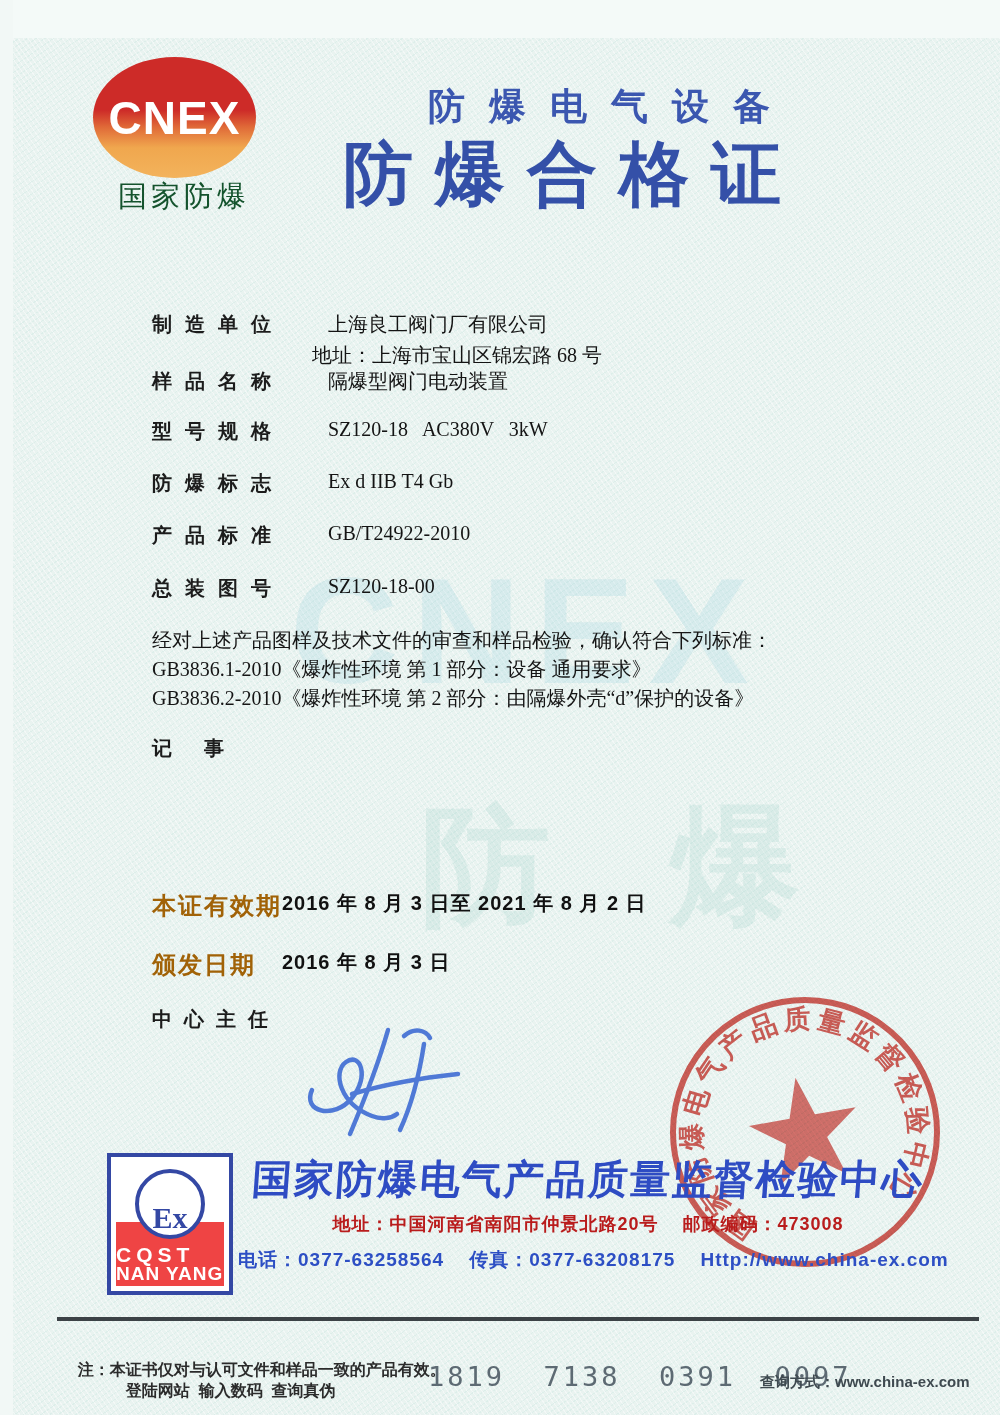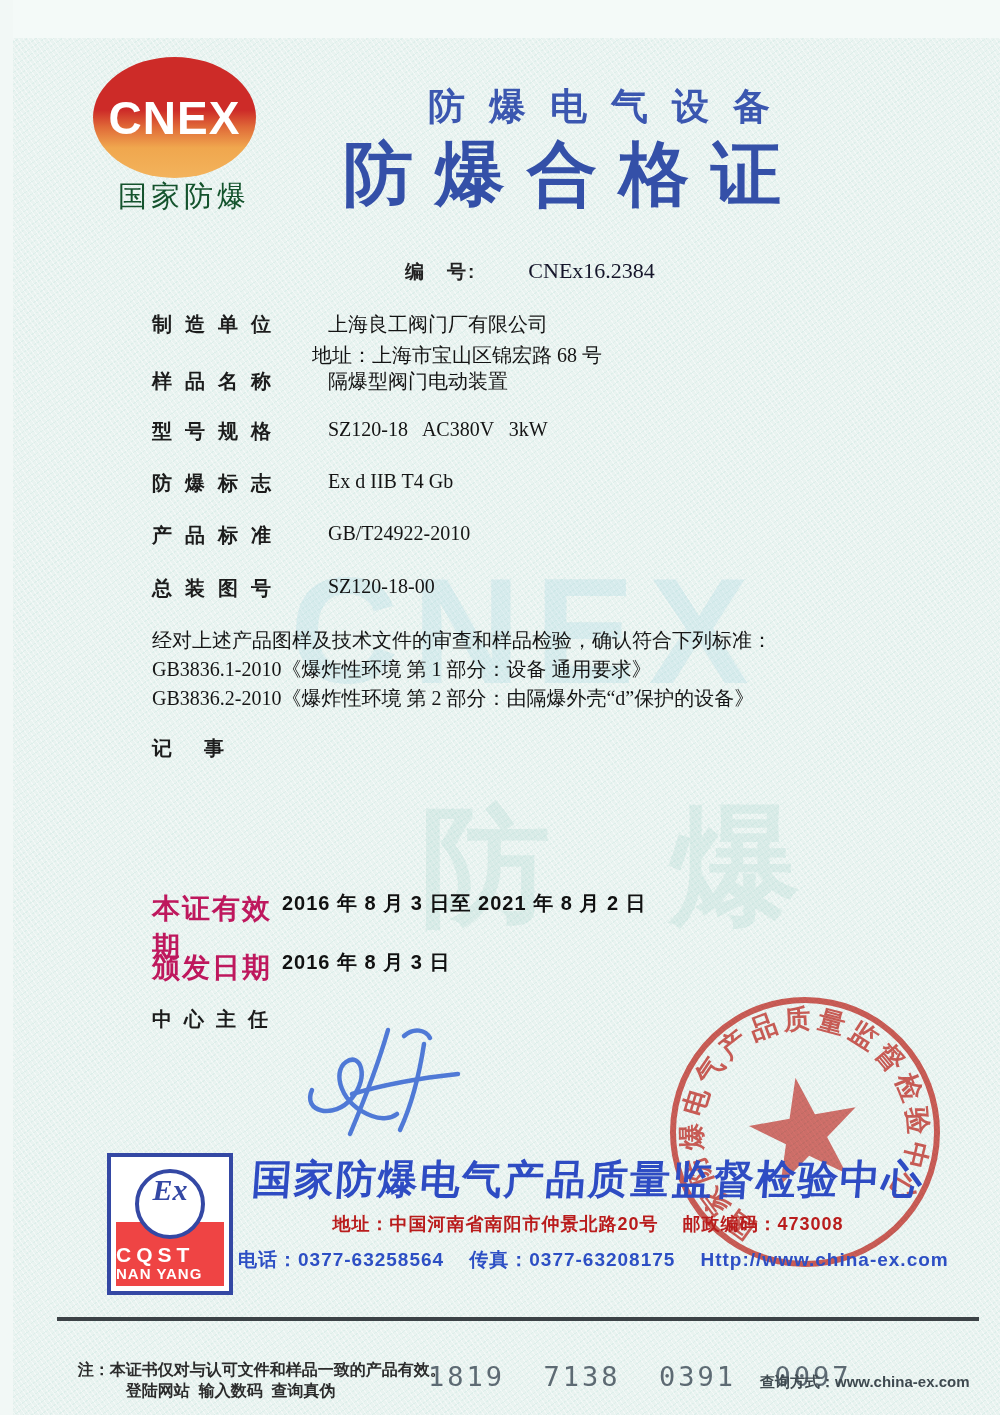--- a/index.html
+++ b/index.html
@@ -57,44 +57,44 @@
     font-size:20px;color:#141414;white-space:pre;}
 
   .para{left:152px;top:626px;width:760px;font-family:"Liberation Serif",serif;
     font-size:20px;line-height:28.8px;color:#151515;}
 
   .notes-label{left:152px;top:735px;font-weight:bold;font-size:20px;letter-spacing:6px;color:#1c1c1c;}
   .notes-body{left:312px;top:733px;width:560px;font-family:"Liberation Serif",serif;
     font-size:20px;line-height:28.4px;color:#141414;white-space:pre;}
 
   .plainrow{position:absolute;left:152px;display:flex;}
-  .plainrow .lab{font-weight:bold;font-size:28px;letter-spacing:2px;color:#be185d;width:130px;flex:0 0 130px;}
+  .plainrow .lab{font-weight:bold;font-size:24px;letter-spacing:2px;color:#a16207;width:130px;flex:0 0 130px;}
   .plainrow .val{font-size:20px;color:#111;white-space:pre;font-weight:bold;letter-spacing:1px;}
   .director-label{left:152px;top:1006px;font-weight:bold;font-size:20px;letter-spacing:12px;color:#1b1b1b;}
 
   .signature{left:300px;top:1022px;width:170px;height:115px;}
   .signature path{stroke:#4f79d6;stroke-width:4.5;fill:none;stroke-linecap:round;}
 
   
   .stamp{left:650px;top:977px;width:310px;height:310px;transform:rotate(-10deg);
     mix-blend-mode:multiply;opacity:.92;}
   .stamp .ring{fill:none;stroke:#d6514b;stroke-width:6;}
   .stamp .star{fill:#d6514b;opacity:.88;}
   .stamp text{fill:#d6514b;font-weight:bold;font-size:27px;letter-spacing:5px;
     font-family:"Liberation Sans",sans-serif;}
 
   
   .ex-logo{left:107px;top:1153px;width:118px;height:134px;border:4px solid #3448a4;background:#fff;}
   .ex-band{position:absolute;left:5px;right:5px;bottom:5px;height:64px;background:#ef4444;
     text-align:left;color:#fff;}
   .ex-band .cqst{margin-top:22px;font-size:21px;font-weight:bold;letter-spacing:5px;line-height:22px;}
-  .ex-band .ny{font-size:15px;font-weight:bold;letter-spacing:1px;line-height:16px;}
+  .ex-band .ny{font-size:19px;font-weight:bold;letter-spacing:1px;line-height:16px;}
   .ex-circle{position:absolute;top:12px;left:50%;transform:translateX(-50%);
     width:62px;height:62px;border-radius:50%;border:4px solid #3448a4;background:#fff;z-index:2;
-    display:flex;align-items:flex-start;justify-content:center;font-style:italic;}
+    display:flex;align-items:flex-end;justify-content:center;}
   .ex-circle span{color:#3448a4;font-weight:bold;font-size:30px;font-family:"Liberation Serif",serif;}
 
   .org-name{left:238px;top:1152px;width:700px;text-align:center;
     font-family:"Liberation Serif",serif;font-weight:bold;font-size:40px;color:#2e4cc3;
     letter-spacing:2px;white-space:nowrap;transform:skewX(-4deg);}
   .org-address{left:238px;top:1212px;width:700px;text-align:center;font-weight:bold;
     font-size:18px;color:#b91c1c;letter-spacing:1px;white-space:pre;}
   .org-phone{left:238px;top:1247px;width:700px;text-align:center;font-weight:bold;
     font-size:19px;color:#2d4fc4;letter-spacing:1px;white-space:pre;}
 
@@ -115,24 +115,20 @@
   <div class="abs wm2">防 爆</div>
 
   <div class="abs cnex-oval">
     <span>CNEX</span>
   </div>
   <div class="abs cnex-caption">国家防爆</div>
 
   <div class="abs subtitle">防爆电气设备</div>
   <div class="abs title">防爆合格证</div>
 
-  <div class="abs certno">
-    <span class="lab">编　号:</span>
-    <span class="val">CNEx16.2384</span>
-  </div>
 
   <div class="row" style="top:311px;">
     <span class="lab">制造单位</span>
     <span class="val">上海良工阀门厂有限公司</span>
   </div>
   <div class="subline" style="top:342px;">地址：上海市宝山区锦宏路 68 号</div>
   <div class="row" style="top:368px;">
     <span class="lab">样品名称</span>
     <span class="val">隔爆型阀门电动装置</span>
   </div>

